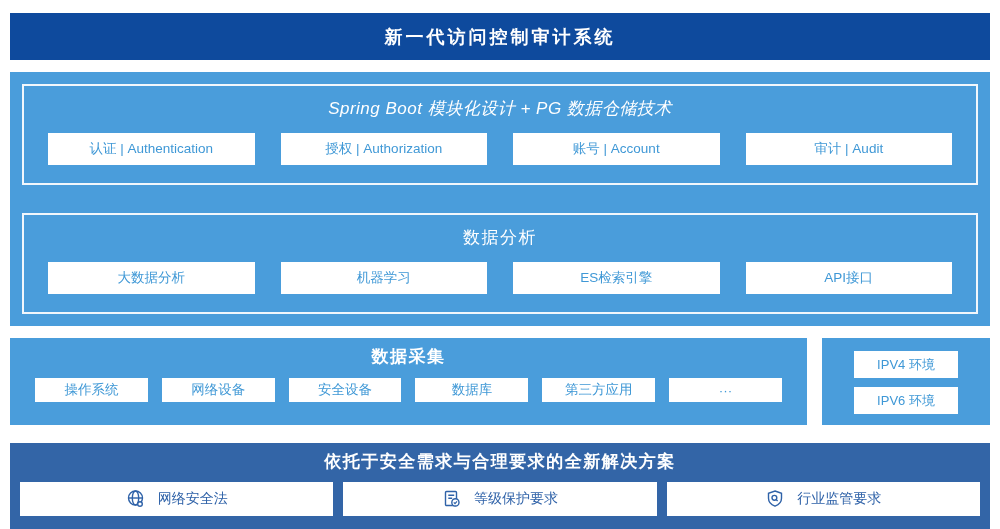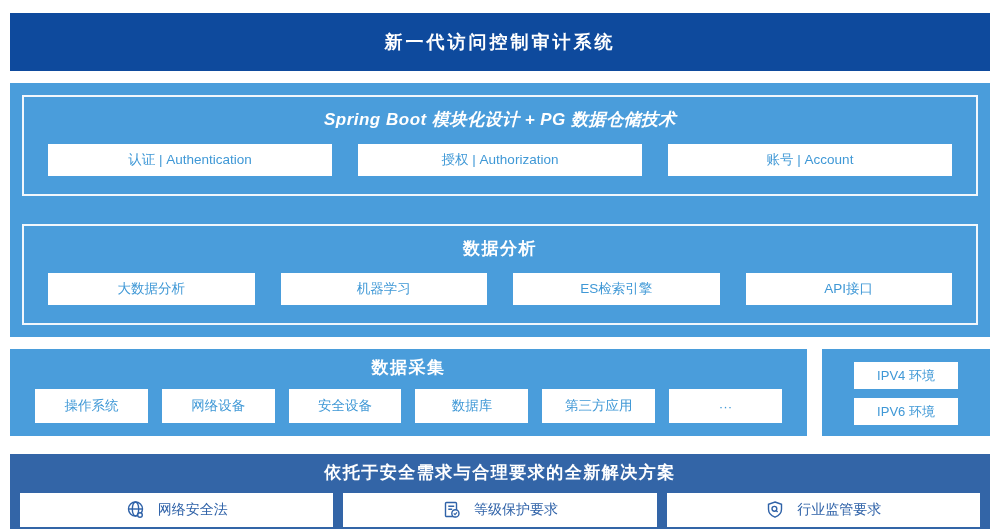--- a/index.html
+++ b/index.html
@@ -13,38 +13,38 @@
   *{box-sizing:border-box;}
   html,body{margin:0;padding:0;background:#fff;}
   body{
     width:1000px;height:529px;overflow:hidden;
     font-family:"Liberation Sans","DejaVu Sans",sans-serif;
   }
   .page{width:1000px;height:529px;padding:13px 10px 0;}
 
   
   .banner{
-    height:58px;background:var(--banner-bg);color:#fff;
+    height:47px;background:var(--banner-bg);color:#fff;
     display:flex;align-items:center;justify-content:center;
     font-size:18px;font-weight:bold;letter-spacing:3px;
     margin-bottom:12px;
   }
 
   
   .platform{
     background:var(--platform-bg);
     padding:12px;margin-bottom:12px;
   }
   .panel{
     border:2px solid rgba(255,255,255,0.92);
     padding:10px 12px 18px;
   }
   .panel + .panel{margin-top:28px;}
   .panel-title{
-    color:#fff;text-align:center;font-size:17px;font-weight:bold;
+    color:#fff;text-align:center;font-size:17px;font-weight:normal;
     letter-spacing:1.5px;line-height:22px;margin:2px 0 13px;
   }
   .panel-title.italic{font-style:italic;letter-spacing:0.5px;}
 
   .box-row{display:flex;gap:26px;padding:0 12px;}
   .box{
     background:#ffffff;flex:1;height:32px;
     display:flex;align-items:center;justify-content:center;
     color:var(--box-text);font-size:13.5px;white-space:nowrap;
   }
@@ -53,21 +53,21 @@
   .collect-row{display:flex;gap:15px;height:87px;margin-bottom:18px;}
   .collect{
     width:797px;background:var(--platform-bg);
     padding:7px 25px 0;
   }
   .collect-title{
     color:#fff;text-align:center;font-size:17px;font-weight:bold;
     letter-spacing:1.5px;line-height:24px;margin-bottom:9px;
   }
   .collect .box-row{gap:14px;padding:0;}
-  .collect .box{height:34px;}
+  .collect .box{height:24px;}
 
   .env{
     flex:1;background:var(--platform-bg);
     padding:13px 32px 0;display:flex;flex-direction:column;gap:9px;
   }
   .env .box{flex:0 0 27px;height:27px;font-size:13px;}
 
   
   .solution{
     height:88px;background:var(--solution-bg);
@@ -101,20 +101,23 @@
           </div>
 
           <div class="box">
             <span>授权 | Authorization</span>
           </div>
 
           <div class="box">
             <span>账号 | Account</span>
           </div>
 
+          <div class="box">
+            <span>审计 | Audit</span>
+          </div>
         </div>
     </div>
     <div class="panel">
       <div class="panel-title">数据分析</div>
       <div class="box-row">
 
           <div class="box">
             <span>大数据分析</span>
           </div>
 

